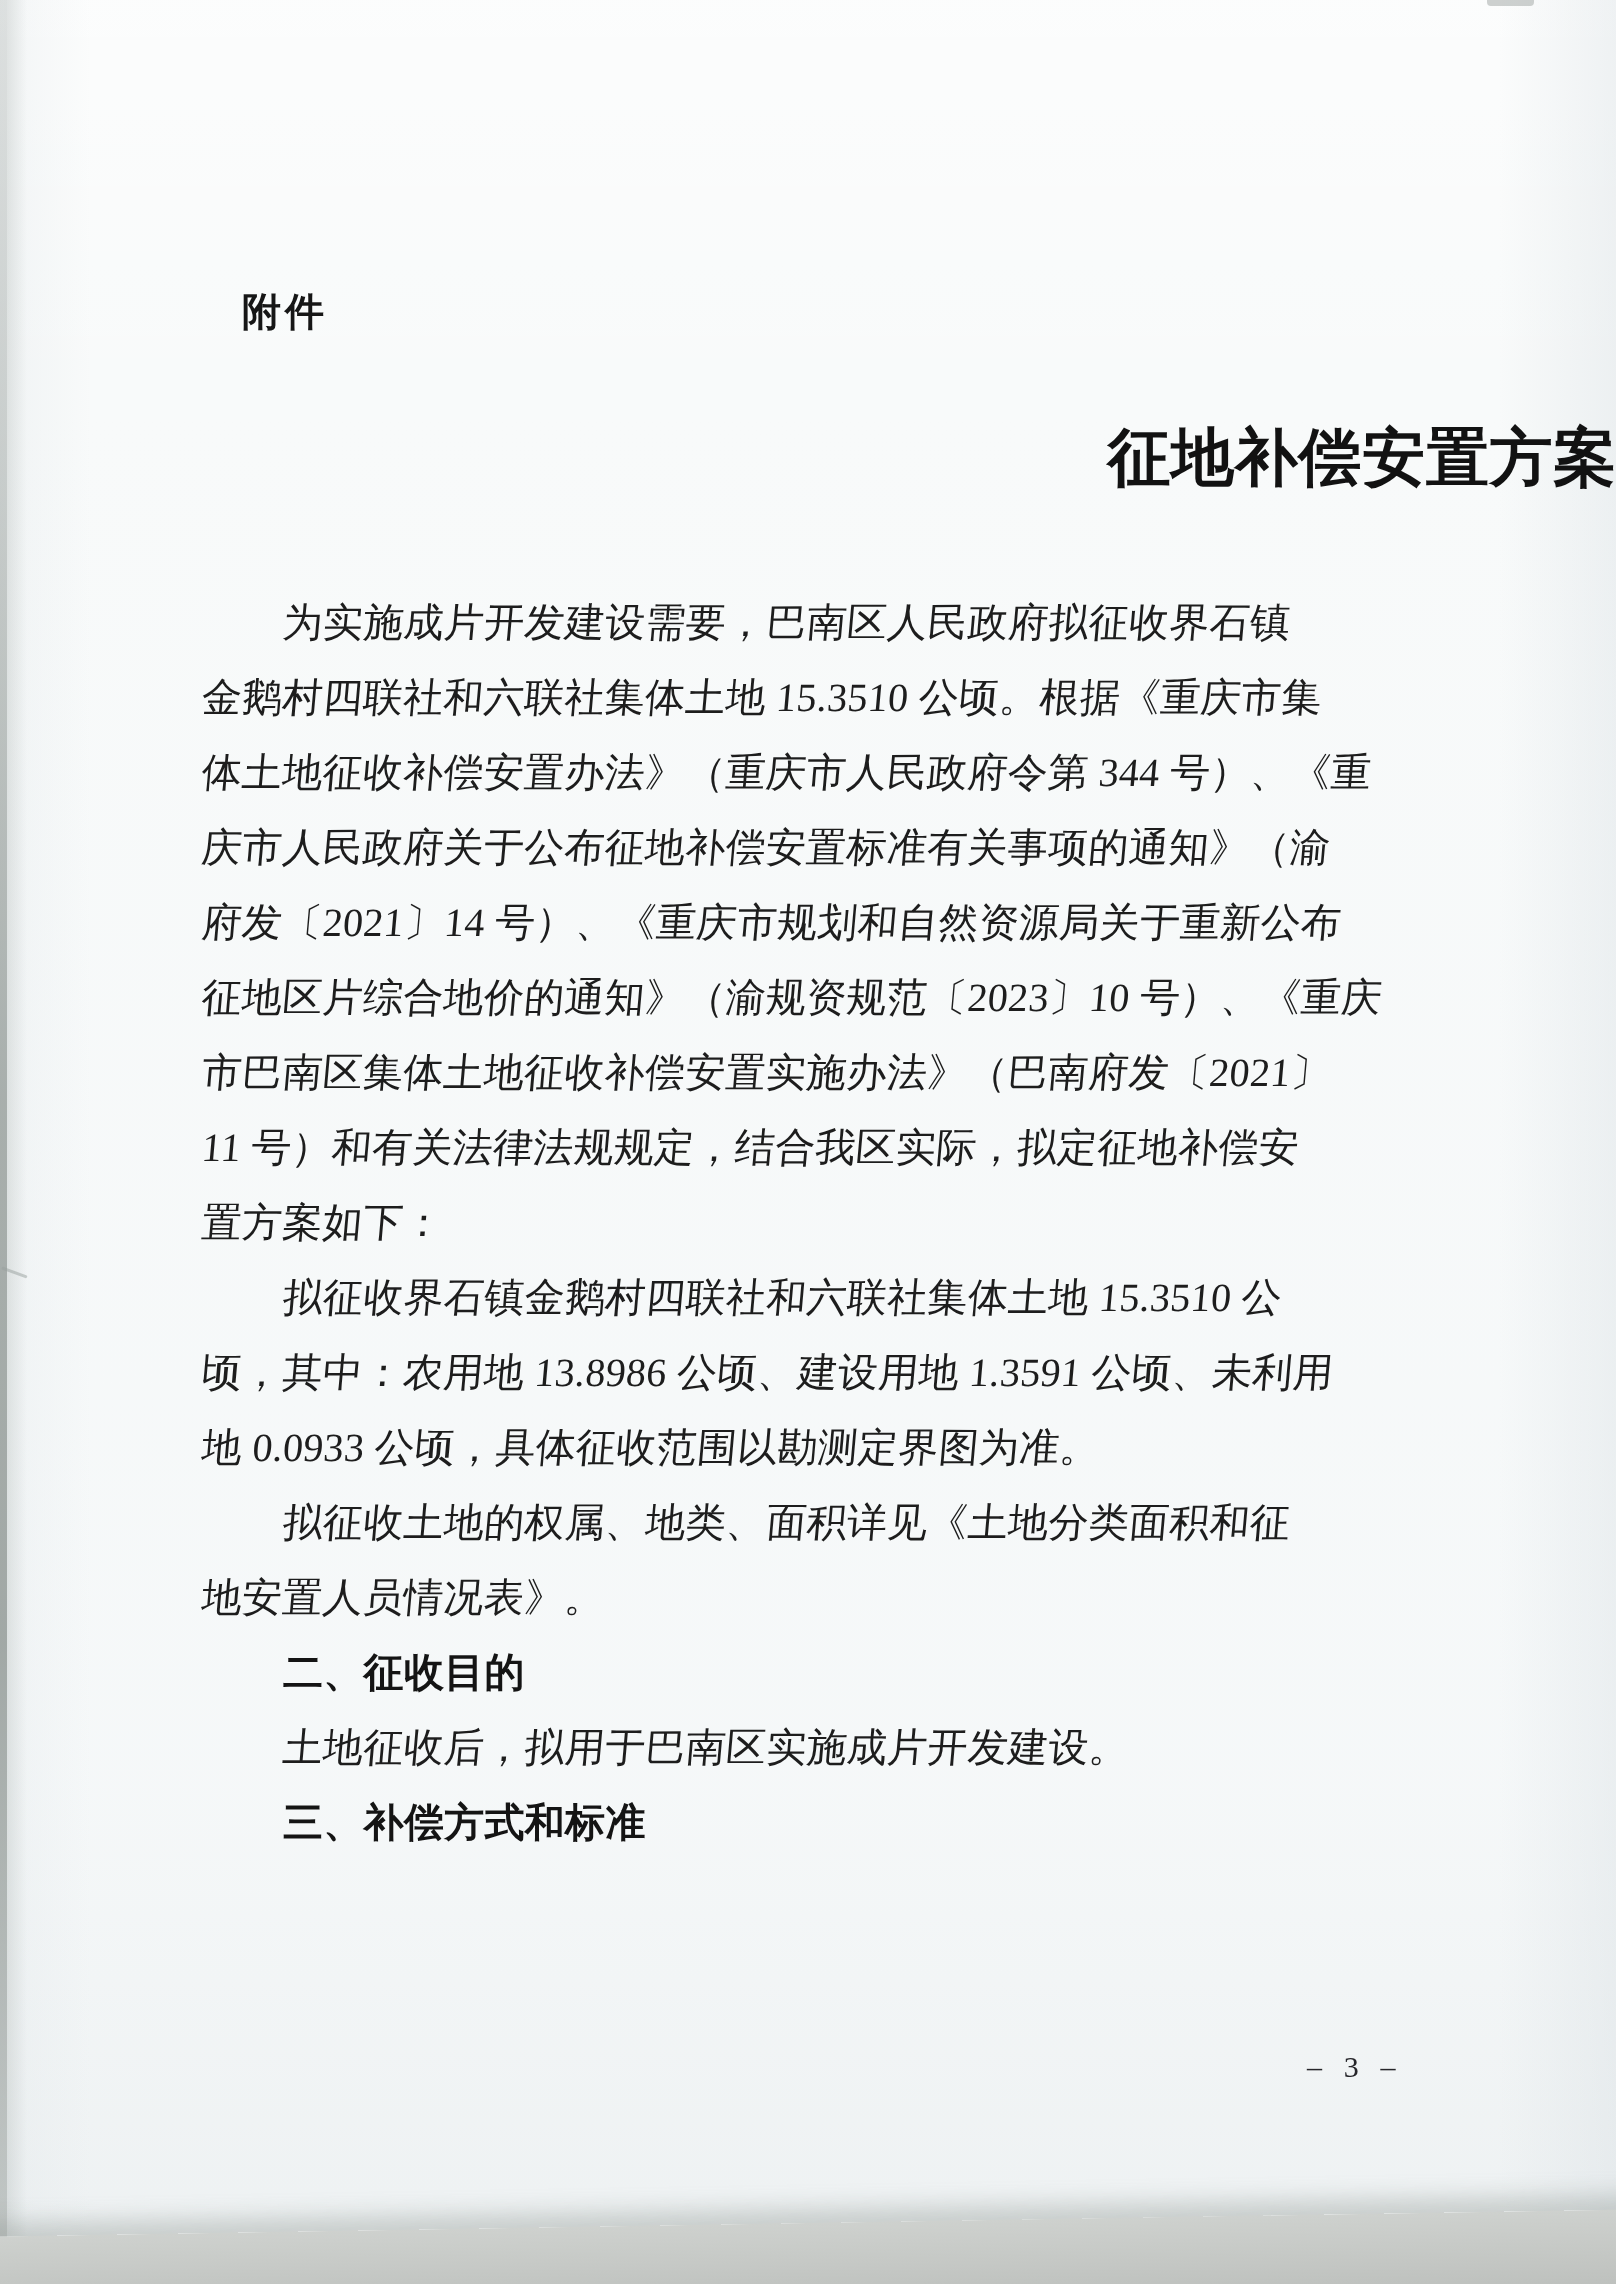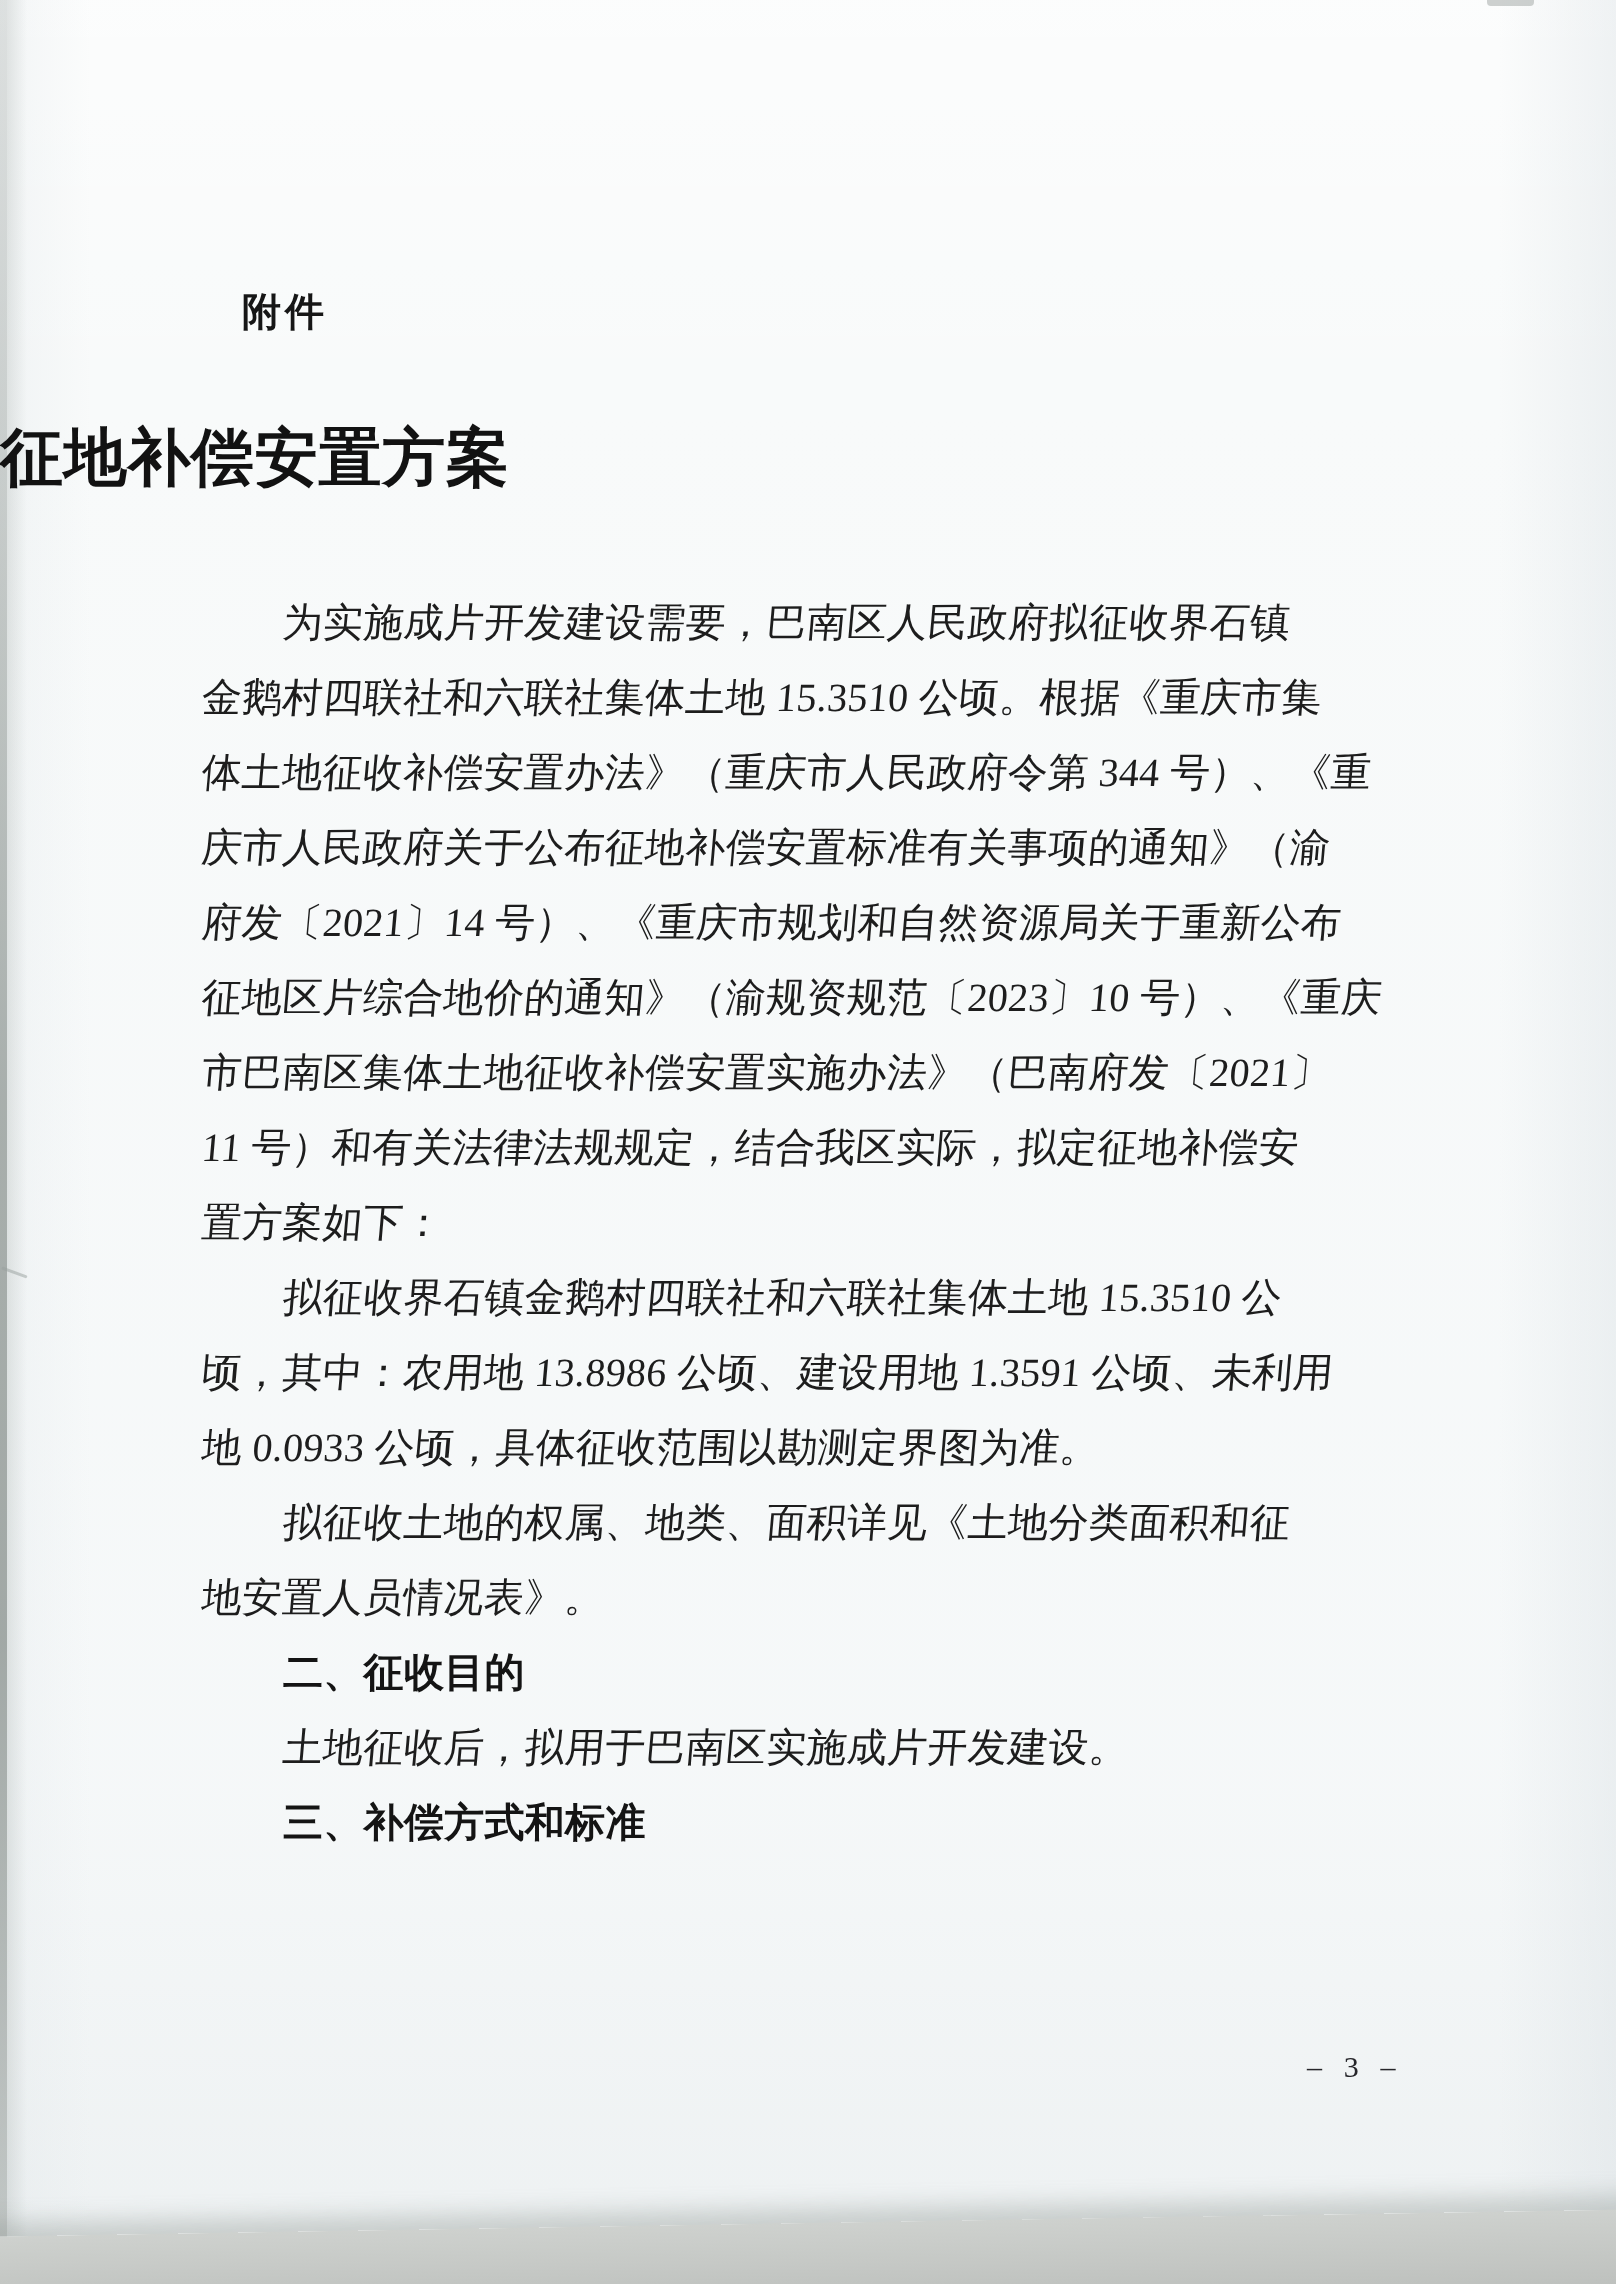--- a/index.html
+++ b/index.html
@@ -58,21 +58,21 @@
     position:absolute;left:202px;top:292px;
     font-family:"Liberation Sans","DejaVu Sans",sans-serif;
     font-weight:700;
     font-size:39px;line-height:1;
     color:#161616;
     letter-spacing:3.9px;
     margin-left:40px;
   }
   .doc-title{
     position:absolute;left:0;top:427px;width:100%;
-    text-align:left;
+    text-align:right;
     font-family:"Liberation Serif","DejaVu Serif",serif;
     font-weight:700;
     font-size:63px;line-height:1;
     color:#121212;
     letter-spacing:0.7px;
   }
   .body-block{
     position:absolute;left:202px;top:585px;width:1212px;
   }
   .ln{

